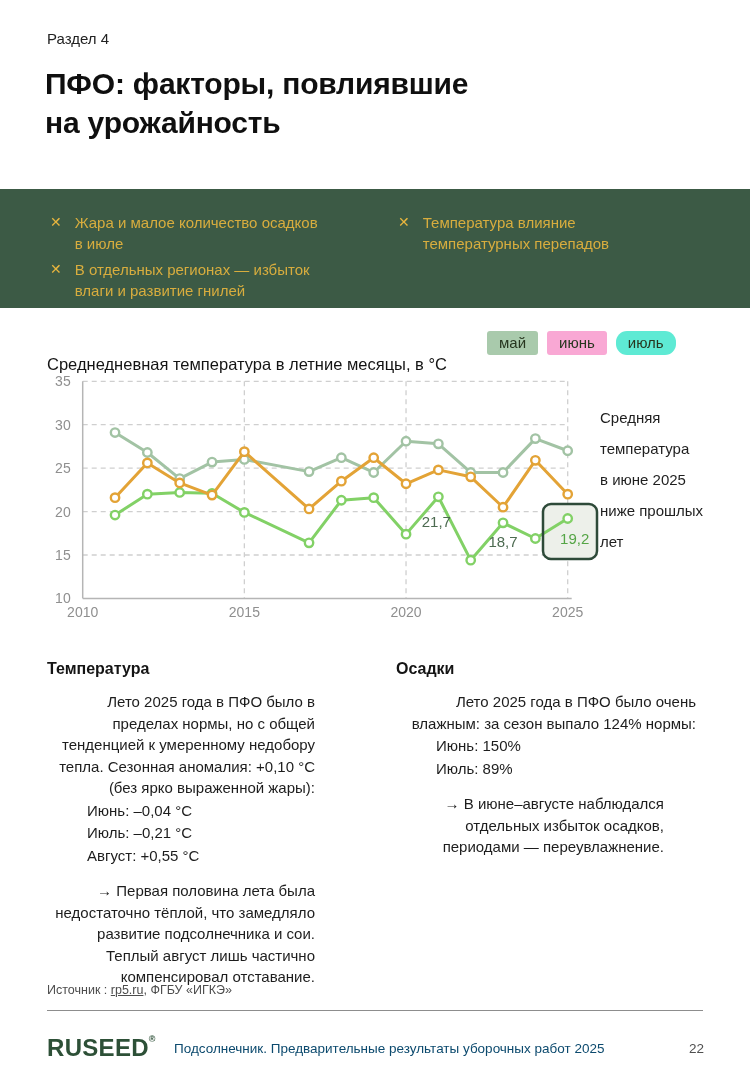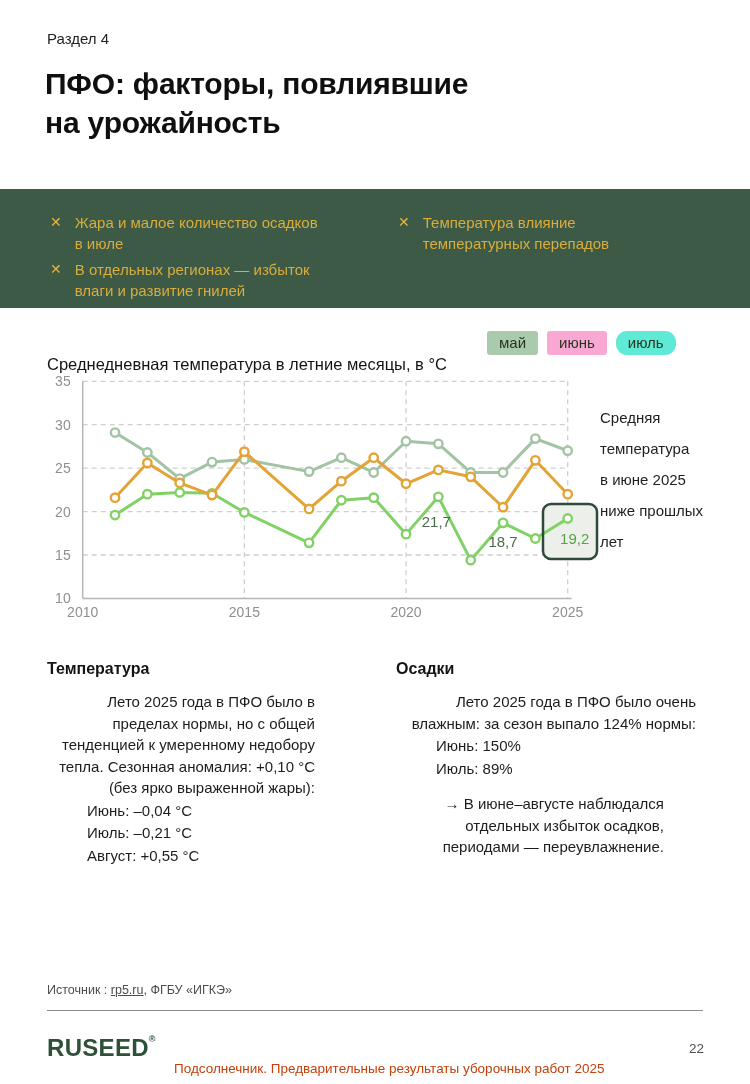--- a/index.html
+++ b/index.html
@@ -42,21 +42,21 @@
   .col .wide{max-width:300px;}
   .sublist{margin:1px 0 0 40px;font-size:15px;line-height:21.5px;color:#1d1d1d;}
   .p2{margin-top:14px !important;}
 
   
   .source{left:47px;top:983px;font-size:12.5px;color:#4c4c4c;}
   .source a{color:#4c4c4c;text-decoration:underline;}
   .divider{left:47px;top:1010px;width:656px;height:0;border-top:1px solid #8d8d8d;}
   .footer-logo{left:47px;top:1034px;font-size:24px;font-weight:700;color:#2d5037;letter-spacing:0.3px;}
   .footer-reg{font-size:9px;vertical-align:14px;font-weight:700;}
-  .footer-title{left:174px;top:1041px;font-size:13.5px;color:#c2410c;margin-top:20px;}
+  .footer-title{left:174px;top:1041px;font-size:13.5px;color:#0c4a6e;}
   .footer-page{right:46px;top:1041px;font-size:13.5px;color:#4f4f4f;}
 </style>
 </head>
 <body>
 
 <div class="abs section-label">Раздел 4</div>
 <h1 class="abs page-title pre">ПФО: факторы, повлиявшие
 на урожайность</h1>
 
 <div class="abs banner" id="banner" style="background: rgb(60, 90, 69);">
@@ -161,20 +161,21 @@
 в июне 2025
 ниже прошлых
 лет</div>
 
 <div class="abs col col-temp">
   <h3>Температура</h3>
   <p>Лето 2025 года в ПФО было в пределах нормы, но с общей тенденцией к умеренному недобору тепла. Сезонная аномалия: +0,10 °С (без ярко выраженной жары):</p>
   <div class="sublist">Июнь: –0,04 °С</div>
   <div class="sublist">Июль: –0,21 °С</div>
   <div class="sublist">Август: +0,55 °С</div>
+  <p class="p2">→ Первая половина лета была недостаточно тёплой, что замедляло развитие подсолнечника и сои. Теплый август лишь частично компенсировал отставание.</p>
 </div>
 
 <div class="abs col col-prec">
   <h3>Осадки</h3>
   <p class="wide">Лето 2025 года в ПФО было очень влажным: за сезон выпало 124% нормы:</p>
   <div class="sublist">Июнь: 150%</div>
   <div class="sublist">Июль: 89%</div>
   <p class="p2">→ В июне–августе наблюдался отдельных избыток осадков, периодами — переувлажнение.</p>
 </div>
 

